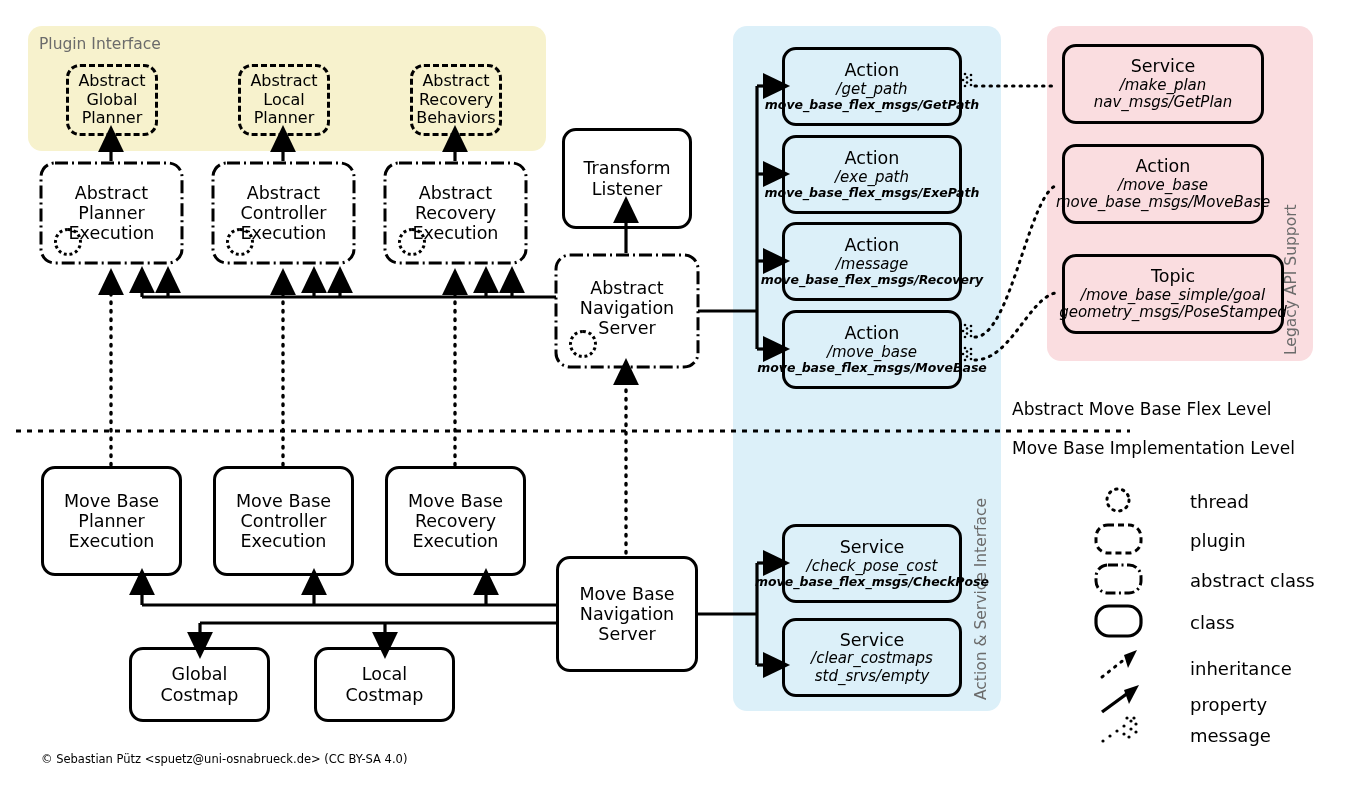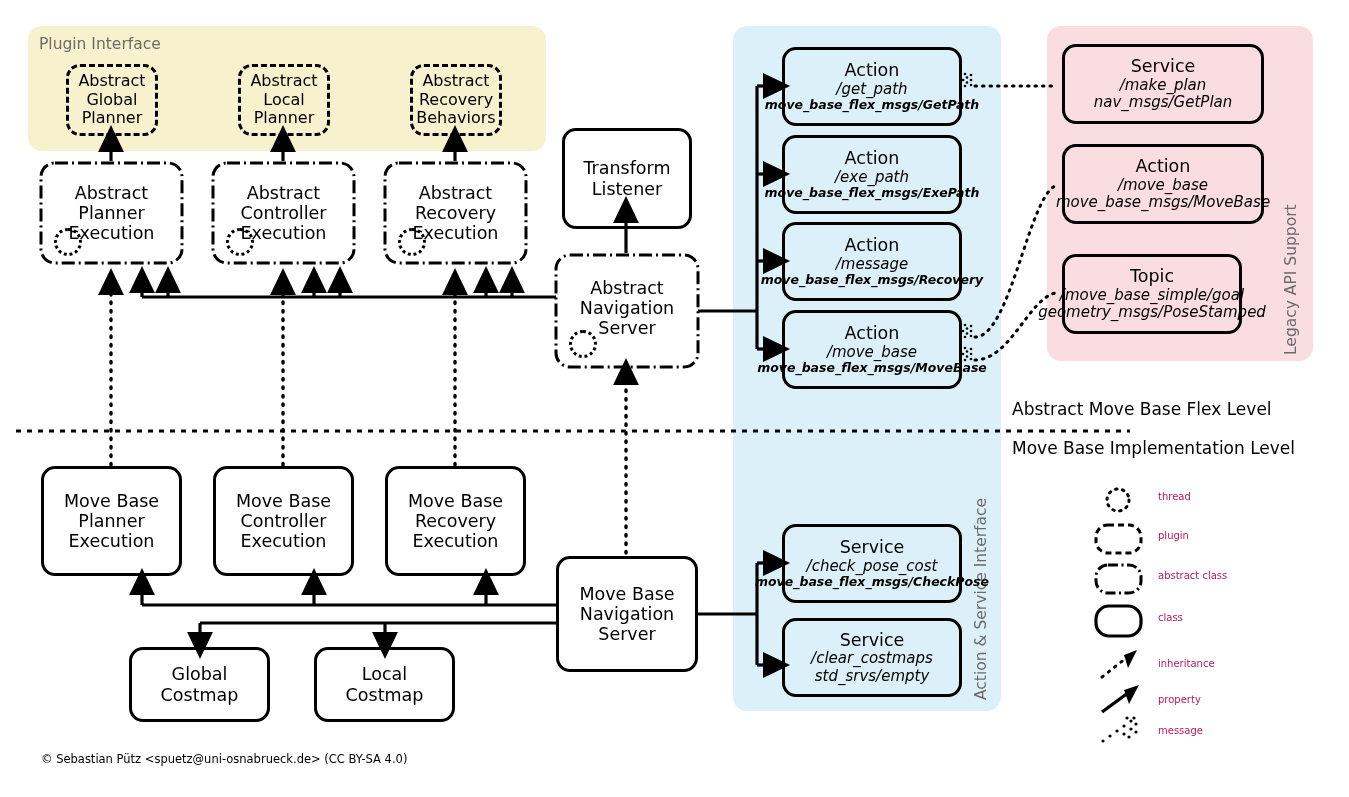--- a/index.html
+++ b/index.html
@@ -17,21 +17,21 @@
   .box .l2{font-size:15px;font-style:italic;}
   .box .l3{font-size:12.5px;font-style:italic;font-weight:700;}
 
   .solid{border:3px solid #000;border-radius:14px;}
   .dashed{border:3px dashed #000;border-radius:14px;}
 
   .thread{position:absolute;width:22px;height:22px;border:3px dotted #000;border-radius:50%;}
 
   svg.layer{position:absolute;left:0;top:0;width:1349px;height:797px;pointer-events:none;}
 
-  .legend-item{position:absolute;font-size:10px;color:#be185d;}
+  .legend-item{position:absolute;font-size:18px;color:#000000;margin-left:32px;}
 
   .lvl{position:absolute;font-size:17px;color:#000;white-space:nowrap;}
   .copyright{position:absolute;font-size:11.5px;color:#000;white-space:nowrap;}
 </style>
 </head>
 <body>
 
 <div id="stage">
 
   <div class="region" style="left:28px;top:26px;width:518px;height:125px;background:#f7f2cd;"></div>
@@ -264,21 +264,21 @@
   <div class="box solid" style="left:1062px;top:44px;width:202px;height:80px;">
     <span class="l1">Service</span>
     <span class="l2">/make_plan</span>
     <span class="l2">nav_msgs/GetPlan</span>
   </div>
   <div class="box solid" style="left:1062px;top:144px;width:202px;height:80px;">
     <span class="l1">Action</span>
     <span class="l2">/move_base</span>
     <span class="l2">move_base_msgs/MoveBase</span>
   </div>
-  <div class="box solid" style="left:1062px;top:254px;width:180px;height:80px;">
+  <div class="box solid" style="left:1062px;top:254px;width:222px;height:80px;">
     <span class="l1">Topic</span>
     <span class="l2">/move_base_simple/goal</span>
     <span class="l2">geometry_msgs/PoseStamped</span>
   </div>
 
   <div class="lvl" style="left:1012px;top:438px;">Move Base Implementation Level</div>
   <div class="lvl" style="left:1012px;top:399px;">Abstract Move Base Flex Level</div>
 
   <div class="box solid" style="left:41px;top:466px;width:141px;height:110px;">
     <span class="l1">Move Base</span>

